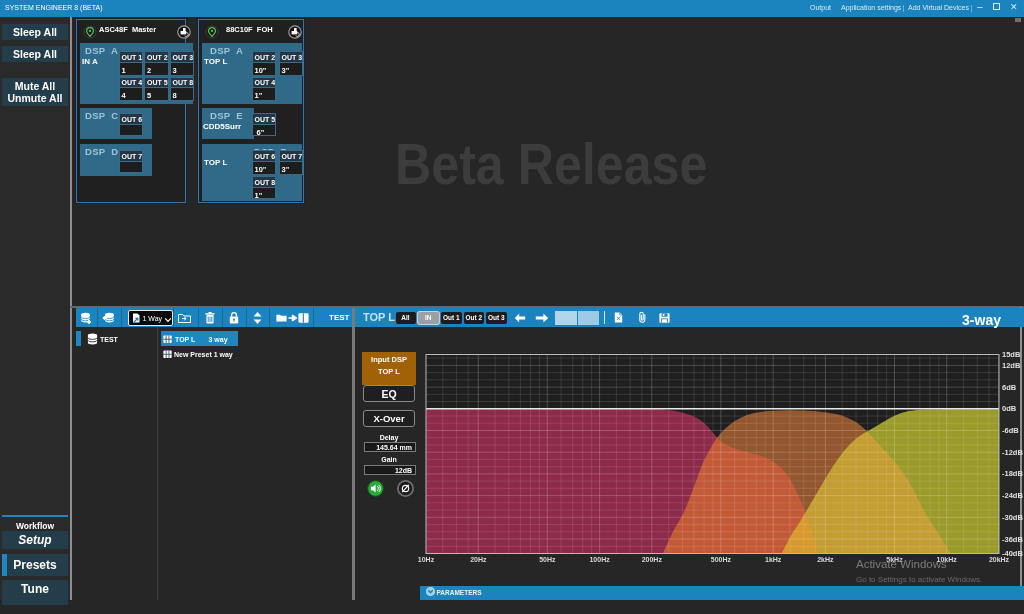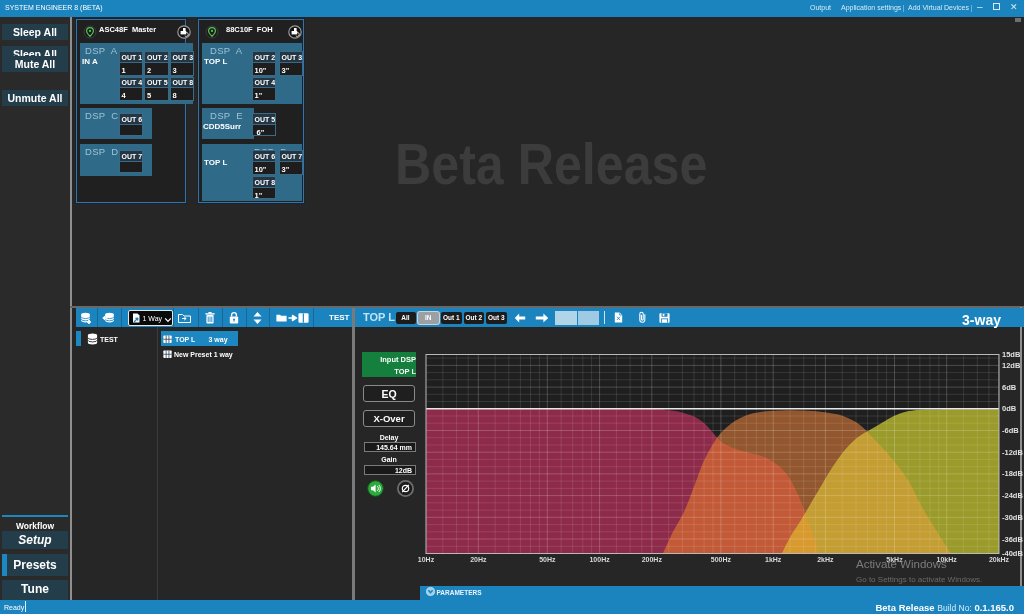--- a/index.html
+++ b/index.html
@@ -18,21 +18,21 @@
 .sbtn { position:absolute; left:2px; width:66px; height:16px; background:#233d4b;
   color:#fff; font-weight:bold; font-size:10.5px; text-align:center; line-height:16px; }
 #sideline { left:2px; top:515px; width:66px; height:2px; background:#1d87c2; }
 #workflow { left:0; top:521px; width:70px; text-align:center; color:#fff; font-size:8.5px; font-weight:bold; }
 .graybar-v { background:#8f8f8f; }
 
 
 .devpanel { position:absolute; top:19px; height:184px; background:#202020; border:1px solid #3573ad; box-shadow:0 0 0 1px #16242e; }
 .devname { position:absolute; top:5px; color:#fff; font-weight:bold; font-size:7.5px; }
 .dspblk { position:absolute; background:#2f6a88; }
-.dsplbl { position:absolute; color:#9dc3d6; font-weight:normal; font-size:9.5px; letter-spacing:0.3px; }
+.dsplbl { position:absolute; color:#9dc3d6; font-weight:bold; font-size:9.5px; letter-spacing:0.3px; }
 .dspname { position:absolute; color:#fff; font-weight:bold; font-size:8px; }
 .outcell { position:absolute; width:24.5px; background:#1d1d1d; border:1px solid #3a6a85; overflow:hidden; }
 .outlbl { color:#fff; font-weight:bold; font-size:7px; padding:1.5px 0 1px 2px; white-space:nowrap; background:#243543; border-bottom:1px solid #3a6a85; margin:0; }
 .outval { color:#fff; font-weight:bold; font-size:7.5px; padding:3px 0 0 2px; white-space:nowrap; }
 
 
 #beta { left:395px; top:130px; font-size:58px; font-weight:bold; color:#3c3c3c; transform:scaleX(0.865); transform-origin:left top; }
 
 
 .tbar { position:absolute; top:308px; height:19px; background:#1b84bf; }
@@ -70,21 +70,21 @@
     <div class="menu abs" style="left:908px;">Add Virtual Devices</div>
     <div class="menu abs" style="left:970.5px;color:#9fd0e8;">|</div>
     <div class="menu abs" style="left:977px;top:1px;font-size:10px;">–</div>
     <div class="menu abs" style="left:993px;top:2.5px;width:7px;height:7px;border:1px solid #d6ecf7;"></div>
     <div class="menu abs" style="left:1010px;top:2px;font-size:9px;">✕</div>
   </div>
 
   <div id="sidebar" class="abs"></div>
   <div class="sbtn" style="top:24px;">Sleep All</div>
   <div class="sbtn" style="top:46px;">Sleep All</div>
-  <div class="sbtn" style="top:56px;">Mute All</div>
+  <div class="sbtn" style="top:78px;">Mute All</div>
   <div class="sbtn" style="top:90px;">Unmute All</div>
   <div id="sideline" class="abs"></div>
   <div id="workflow" class="abs">Workflow</div>
   <div class="sbtn" style="top:531px;height:18px;line-height:18px;font-size:12px;font-style:italic;">Setup</div>
   <div class="sbtn" style="top:554px;height:22px;line-height:22px;font-size:12px;">Presets</div>
   <div class="abs" style="left:2px;top:554px;width:5px;height:22px;background:#1d87c2;"></div>
   <div class="sbtn" style="top:580px;height:25px;line-height:19px;font-size:12px;">Tune</div>
   <div class="abs graybar-v" style="left:70px;top:17px;width:2px;height:583px;"></div>
 
   <div id="beta" class="abs">Beta Release</div>
@@ -313,21 +313,21 @@
 <rect x="0.5" y="0.5" width="11" height="10" rx="1" fill="#fff"></rect>
 <path d="M0.5 5.5 H11.5 M4.2 0.5 V10.5 M7.9 0.5 V10.5" stroke="#1f3a4d" stroke-width="1"></path>
 </svg>
 <div class="trow abs" style="left:175px;top:335.5px;">TOP L</div>
 <div class="trow abs" style="left:208.5px;top:335.5px;">3 way</div>
 <svg style="left:163px;top:350px;" width="9" height="8.5" viewBox="0 0 12 11">
 <rect x="0.5" y="0.5" width="11" height="10" rx="1" fill="#fff"></rect>
 <path d="M0.5 5.5 H11.5 M4.2 0.5 V10.5 M7.9 0.5 V10.5" stroke="#1f3a4d" stroke-width="1"></path>
 </svg>
 <div class="trow abs" style="left:174px;top:351px;">New Preset 1 way</div>
-<div class="abs" style="left:362px;top:352px;width:54px;height:25px;background:#15803d;text-align:right;">
+<div class="abs" style="left:362px;top:352px;width:54px;height:33px;background:#a16207;text-align:center;">
         <div style="font-size:7.5px;color:#fff;font-weight:bold;padding-top:3px;">Input DSP</div>
         <div style="font-size:7.5px;color:#fff;font-weight:bold;padding-top:3px;">TOP L</div>
       </div>
 <div class="cbtn" style="top:385px;height:17px;font-size:10.5px;font-weight:bold;line-height:16px;">EQ</div>
 <div class="cbtn" style="top:410px;height:17px;font-size:9.5px;font-weight:bold;line-height:16px;">X-Over</div>
 <div class="clbl" style="top:433.5px;">Delay</div>
 <div class="cinput" style="top:441.5px;">145.64 mm</div>
 <div class="clbl" style="top:456px;">Gain</div>
 <div class="cinput" style="top:464.5px;">12dB</div>
 <svg style="left:366.5px;top:479.5px;" width="17" height="17" viewBox="0 0 17 17">
@@ -405,19 +405,14 @@
   <div id="actw2" class="abs">Go to Settings to activate Windows.</div>
 
   <div id="params" class="abs">
     <svg style="left:5.5px;top:1.2px;" width="9" height="9" viewBox="0 0 10 10">
       <circle cx="5" cy="5" r="4.5" fill="#9fd0e8" stroke="#cfe8f5" stroke-width="0.8"></circle>
       <path d="M2.6 3.6 L5 6.2 L7.4 3.6" fill="none" stroke="#1b84bf" stroke-width="1.6"></path>
     </svg>
     <div class="abs" style="left:16.5px;top:2.8px;font-size:6.5px;font-weight:bold;color:#e8f3fa;">PARAMETERS</div>
   </div>
 
-  <div id="statusbar" class="abs">
-    <div class="abs" style="left:4px;top:3.5px;font-size:7px;">Ready</div>
-    <div class="abs" style="left:25px;top:1px;width:1px;height:11px;background:#e8f4fa;"></div>
-    <div class="abs" style="right:10px;top:1.5px;font-size:9.5px;"><b>Beta Release</b> <span style="font-size:8.5px;color:#d8edf8;">Build No:</span> <b>0.1.165.0</b></div>
-  </div>
 
 </div>
 
 </body></html>

